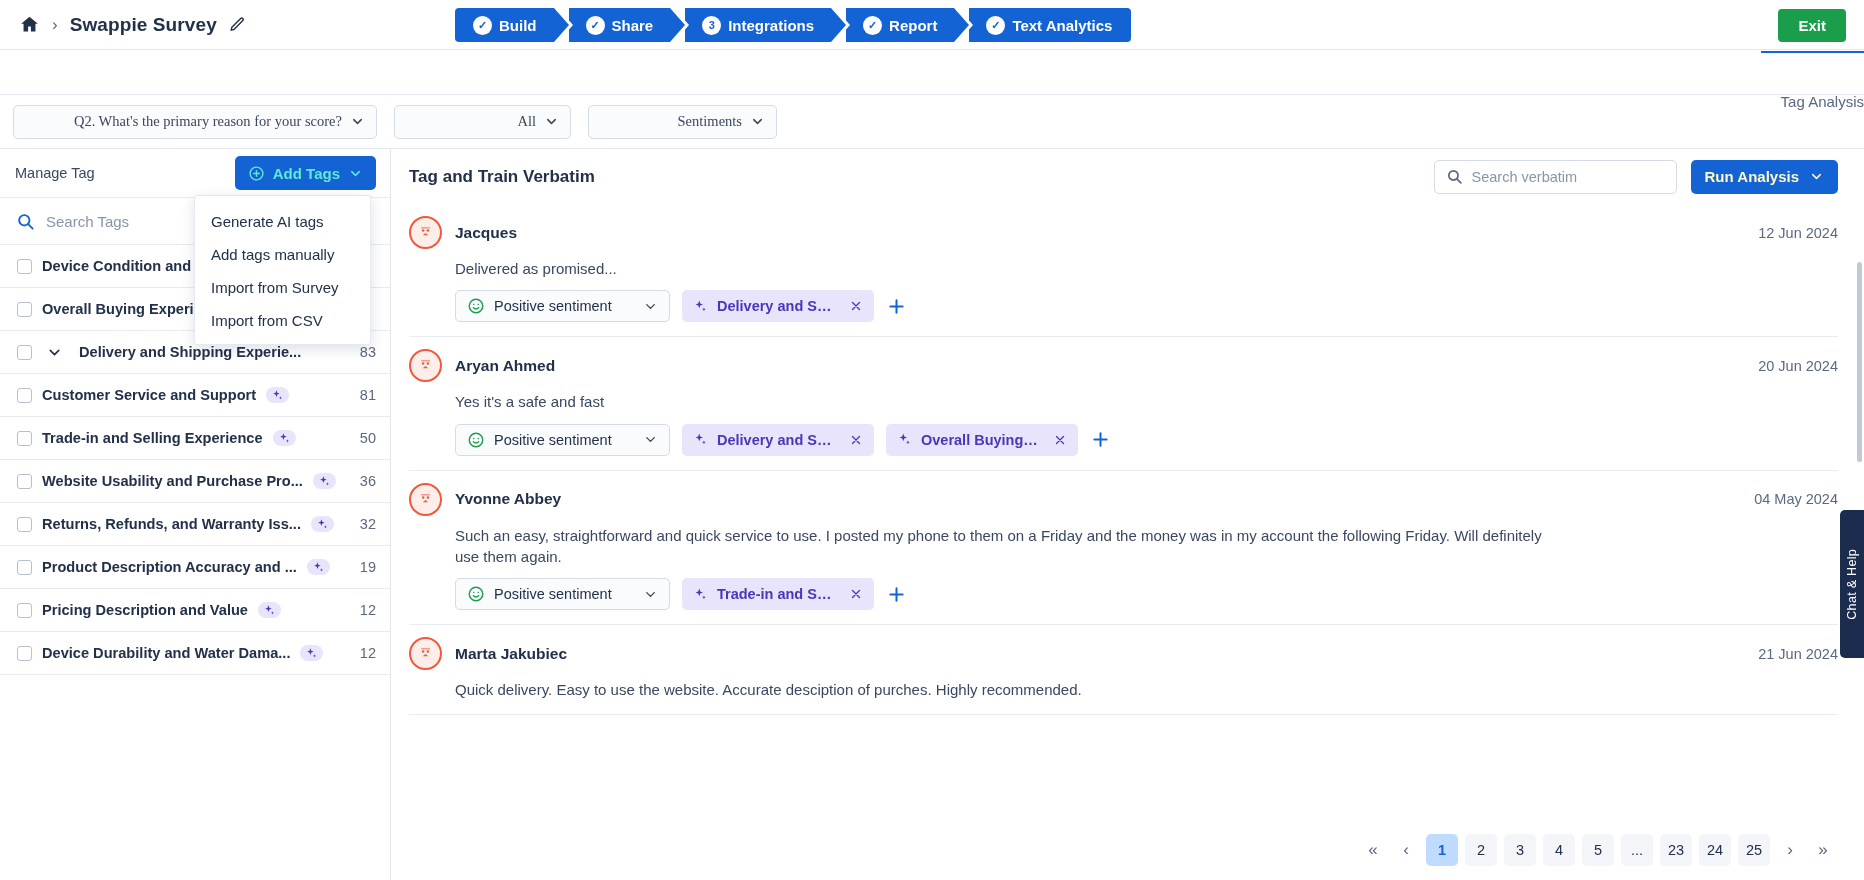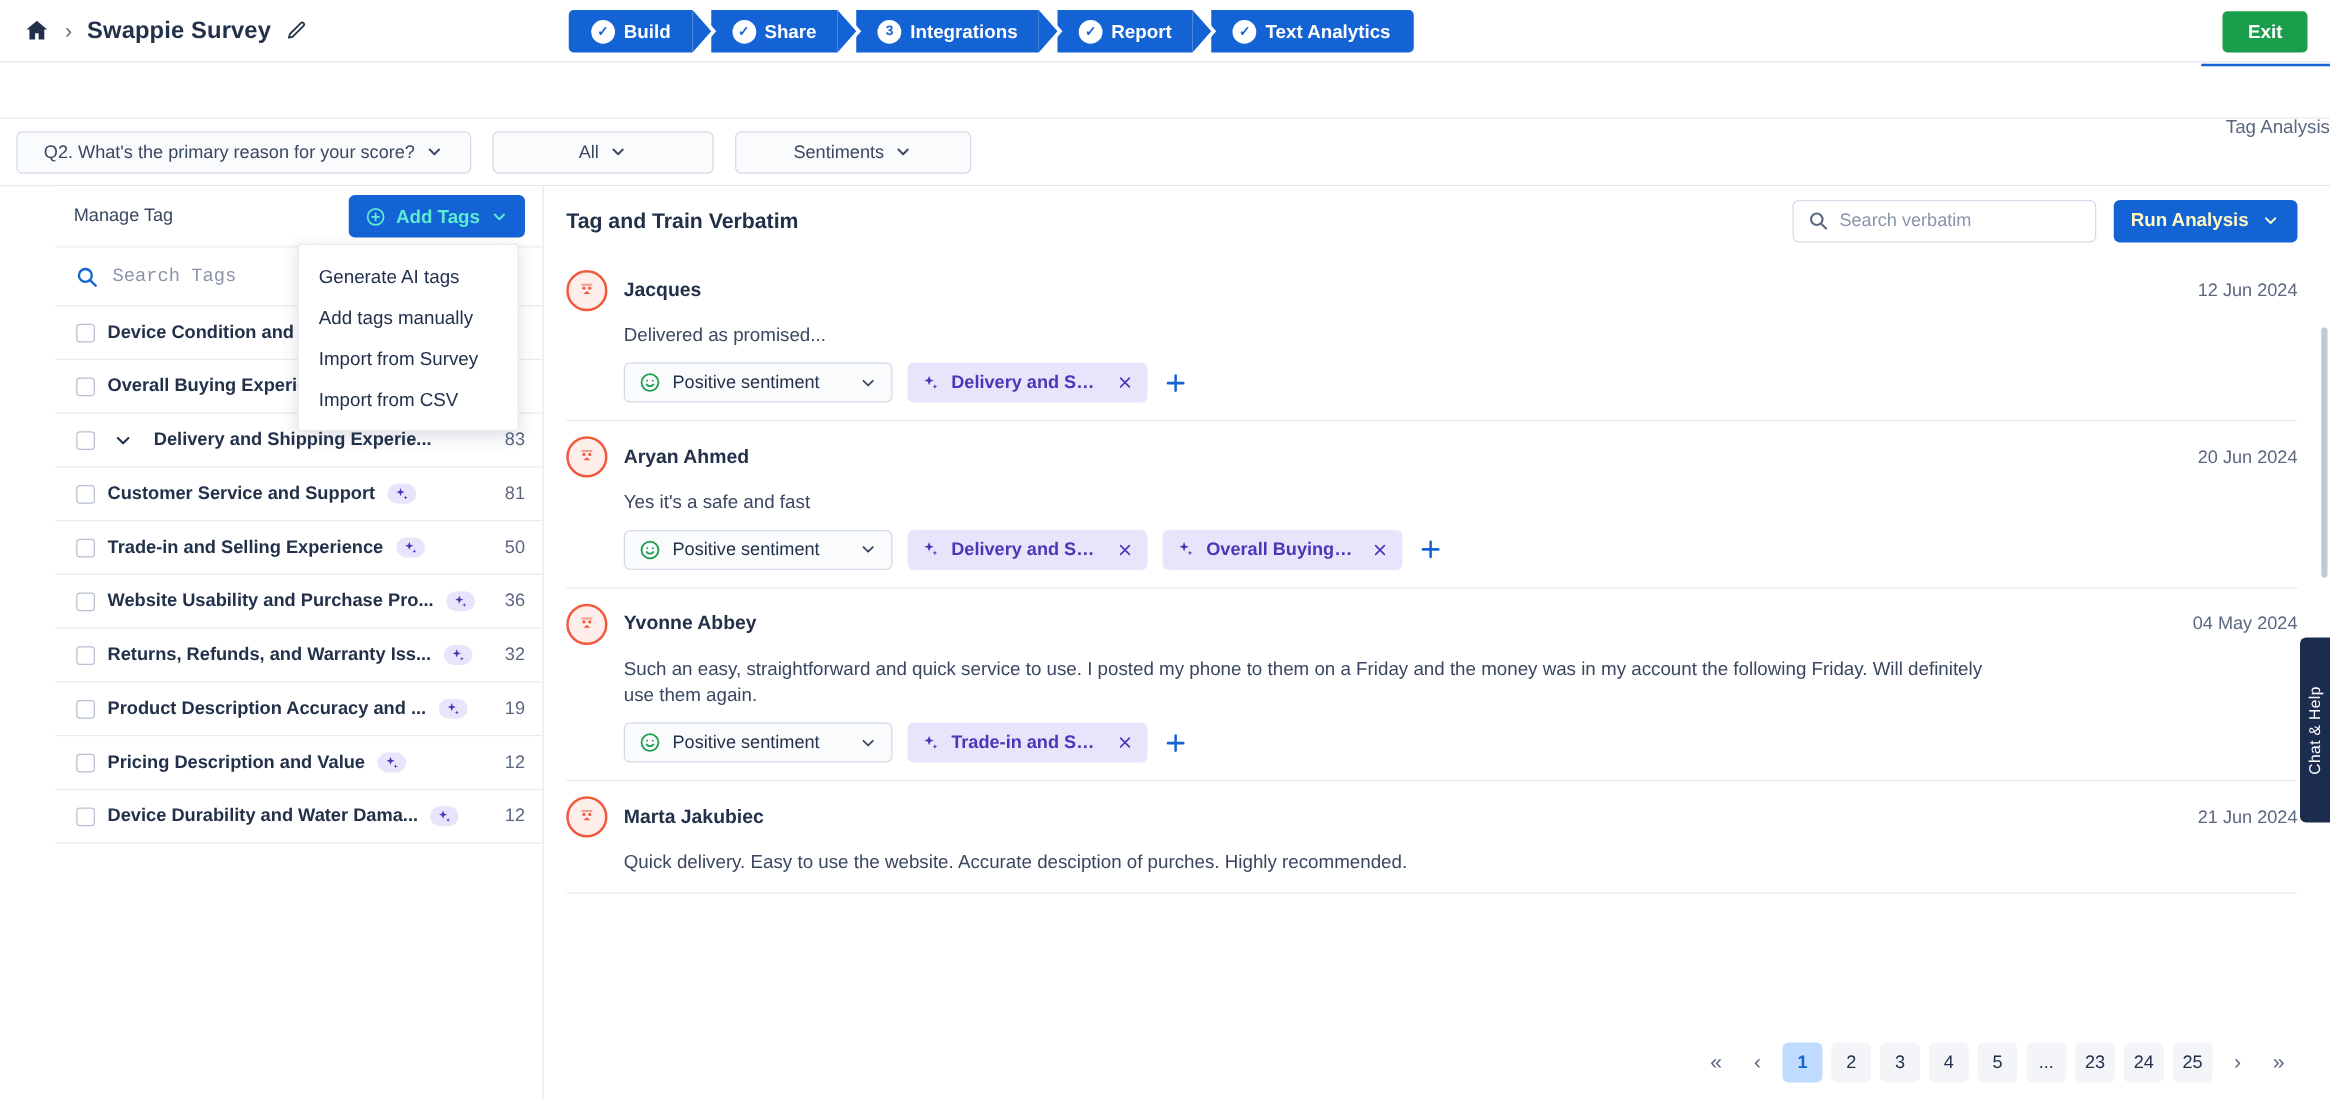--- a/index.html
+++ b/index.html
@@ -65,45 +65,45 @@
   .tabrow { height:45px; display:flex; justify-content:center; align-items:flex-end;
             gap:40px; border-bottom:1px solid #e2e6ee; background:#fff;flex-direction:column; }
   .tab { font-size:15px; color:#5b6880; padding-bottom:9px; cursor:pointer; }
   .tab.active { color:#1463d4; font-weight:600; border-bottom:2.5px solid #1463d4; }
 
   
   .filterbar { height:54px; display:flex; align-items:center; gap:17px; padding-left:13px;
                border-bottom:1px solid #e2e6ee; background:#fff;}
   .sel {
     height:34px; border:1px solid #d4dae6; border-radius:5px; background:#fafbfd;
-    display:flex; align-items:center; justify-content:center;
-    padding:0 11px; font-size:14.5px; color:#3a4760; cursor:pointer;
+    display:flex; align-items:center; justify-content:flex-end;
+    padding:0 11px; font-size:14.5px; color:#3a4760; cursor:pointer;font-family:Liberation Serif, serif;
   }
   .sel-q { width:364px; }
   .sel-all { width:177px; }
   .sel-sent { width:189px; }
   .chev { color:#3a4760; display:flex; align-items:center; flex:none; margin-left:8px;}
 
   
-  .body { display:flex; height:calc(880px - 50px - 45px - 54px);margin-left:44px; }
+  .body { display:flex; height:calc(880px - 50px - 45px - 54px); }
 
   
   .sidebar { width:391px; border-right:1px solid #e2e6ee; background:#fff; position:relative; }
   .manage-row { height:48px; display:flex; align-items:center; justify-content:space-between;
                 padding:0 14px 0 15px; }
   .manage-label { font-size:14.5px; color:#3a4760; }
   .addtags-btn {
     background:#1463d4; color:#5eead4; border:none; border-radius:5px;
     height:34px; padding:0 13px; display:flex; align-items:center; gap:8px;
     font-size:15px; font-weight:600; cursor:pointer; font-family:inherit;
   }
   .search-tags { height:48px; display:flex; align-items:center; gap:11px;
                  padding:0 16px; border-top:1px solid #e8ebf1; border-bottom:1px solid #e8ebf1;}
   .search-tags input { border:none; outline:none; font-size:15px; color:#3a4760;
-                       font-family:Liberation Mono, monospace; background:transparent; width:250px;}
+                       font-family:Liberation Sans, sans-serif; background:transparent; width:250px;}
   .search-tags input::placeholder { color:#8a94a8; }
 
   .taglist { }
   .tagrow { height:43px; display:flex; align-items:center; padding:0 14px 0 17px;
             border-bottom:1px solid #e8ebf1; gap:10px; cursor:pointer;}
   .cbx { width:15px;height:15px;border:1.6px solid #b7c0d0;border-radius:3px;flex:none;background:#fff;}
   .tagrow .caret { color:#22304a; display:flex; align-items:center; margin-left:4px;}
   .tagname { font-size:14.6px; font-weight:700; color:#22304a; white-space:nowrap;
              overflow:hidden; text-overflow:ellipsis; }
   .ai-pill { background:#e8e4fb; border-radius:9px; padding:2px 5px 1px; display:flex;

